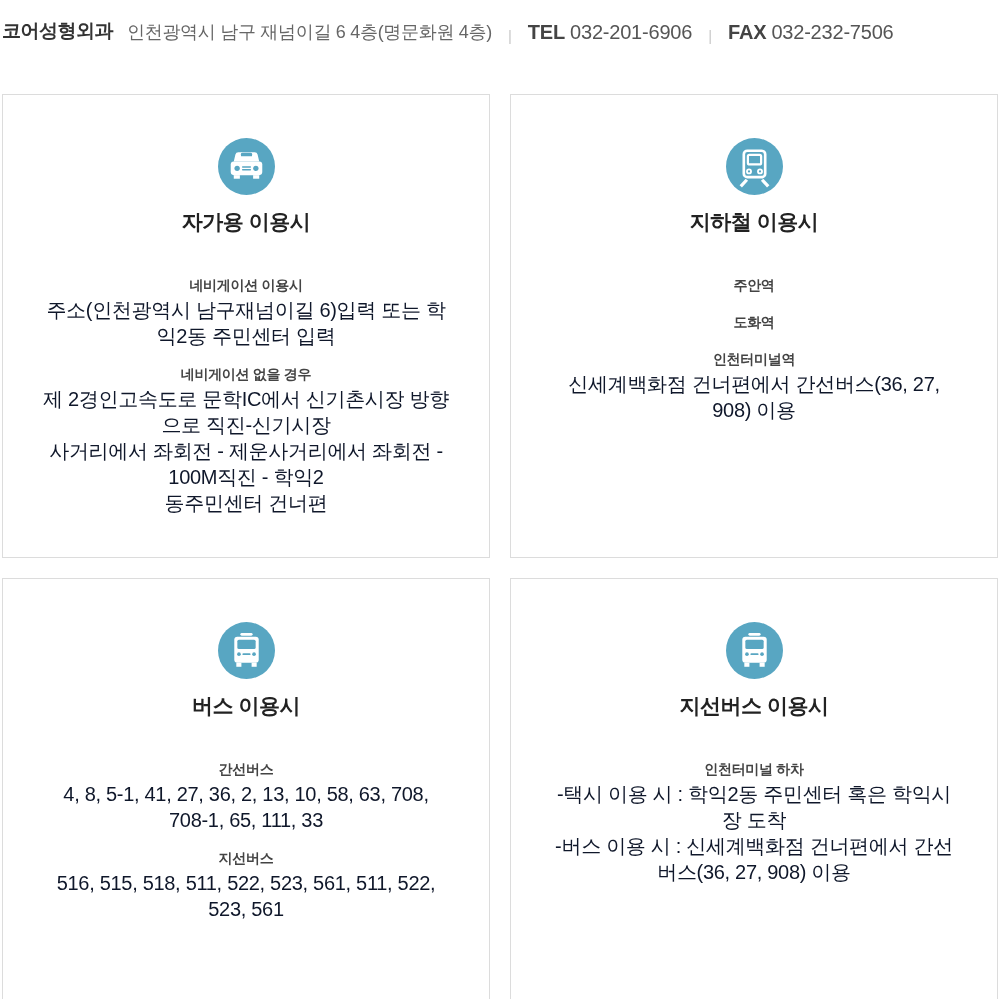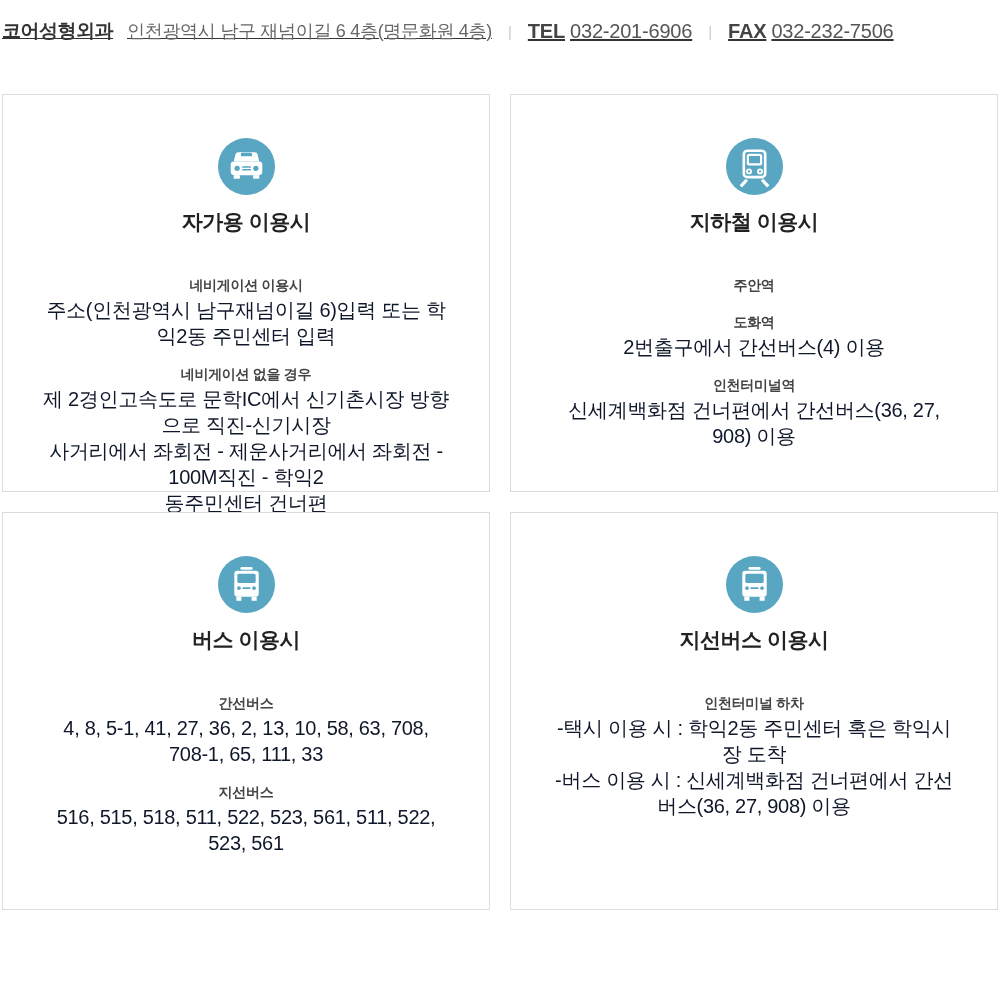--- a/index.html
+++ b/index.html
@@ -6,43 +6,42 @@
   html,body { background:#fff; }
   body {
     width:1000px; height:999px;
     font-family:"Liberation Sans","DejaVu Sans",sans-serif;
     color:#333;
   }
   .page { width:1000px; padding:0 2px; }
 
   
   .site-header {
-    display:flex; align-items:center;
+    display:flex; align-items:flex-end;
     padding:18px 0 0 0;
     white-space:nowrap;
-    text-decoration:underline;
   }
   .brand { font-size:19px; font-weight:700; color:#333; letter-spacing:-0.5px; }
   .addr  { font-size:18px; color:#666; margin-left:14px; letter-spacing:-0.3px; }
   .hsep  { color:#c9c9c9; font-size:15px; margin:0 16px; font-weight:300; }
   .contact { font-size:20px; color:#555; letter-spacing:-0.2px; }
   .contact .lbl { font-weight:700; color:#444; margin-right:5px; }
 
   
   .grid {
     margin-top:50px;
     display:grid;
     grid-template-columns:1fr 1fr;
     column-gap:20px;
     row-gap:20px;
   }
   .card {
     border:1px solid #dcdcdc;
     background:#fff;
-    height:398px;
+    height:464px;
     text-align:center;
   }
   .icon-wrap { margin-top:43px; display:flex; justify-content:center; }
   .icon-circle { width:57px; height:57px; display:block; }
   .card-title {
     margin-top:13px;
     font-size:21px; font-weight:700; color:#222;
     letter-spacing:-0.5px;
   }
   .card-body {
@@ -119,21 +118,20 @@
           <path d="M35.5 41 L41.5 47.5" stroke="#fff" stroke-width="3.2"></path>
         </svg>
       </div>
       <div class="card-title">지하철 이용시</div>
       <div class="card-body">
         <div class="sec">
           <div class="sec-heading">주안역</div>
         </div>
         <div class="sec">
           <div class="sec-heading">도화역</div>
-          <div class="sec-body">2번출구에서 간선버스(4) 이용</div>
         </div>
         <div class="sec">
           <div class="sec-heading">인천터미널역</div>
           <div class="sec-body">신세계백화점 건너편에서 간선버스(36, 27, 908) 이용</div>
         </div>
       </div>
     </div>
 
     <div class="card">
       <div class="icon-wrap">

